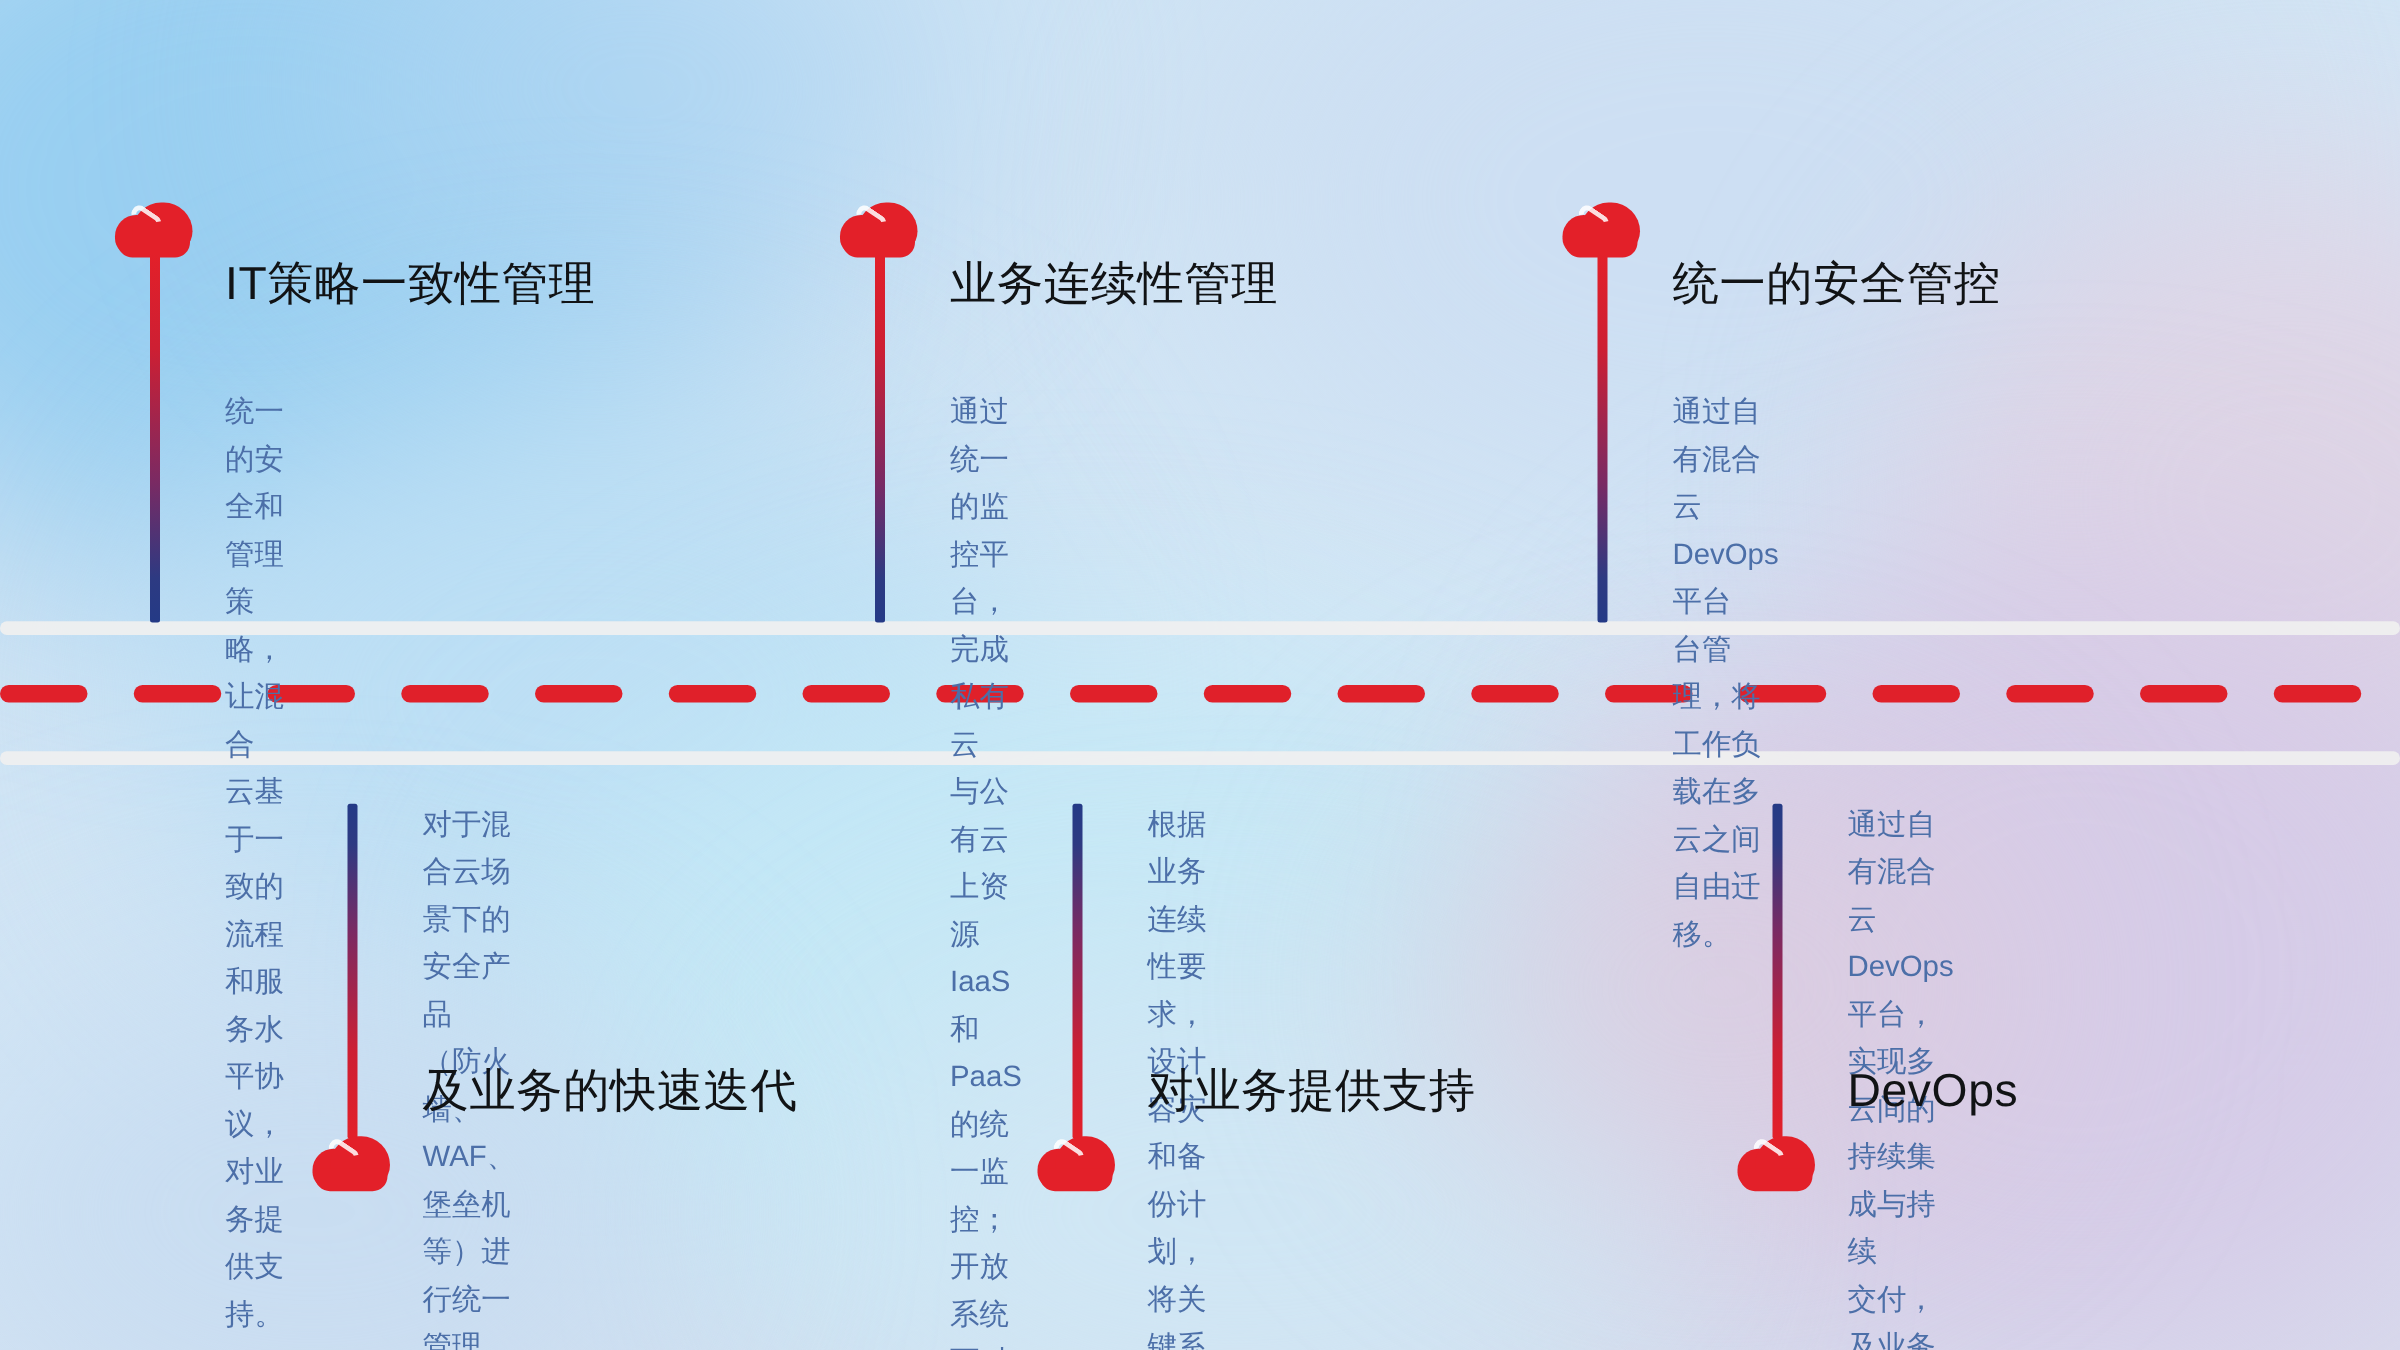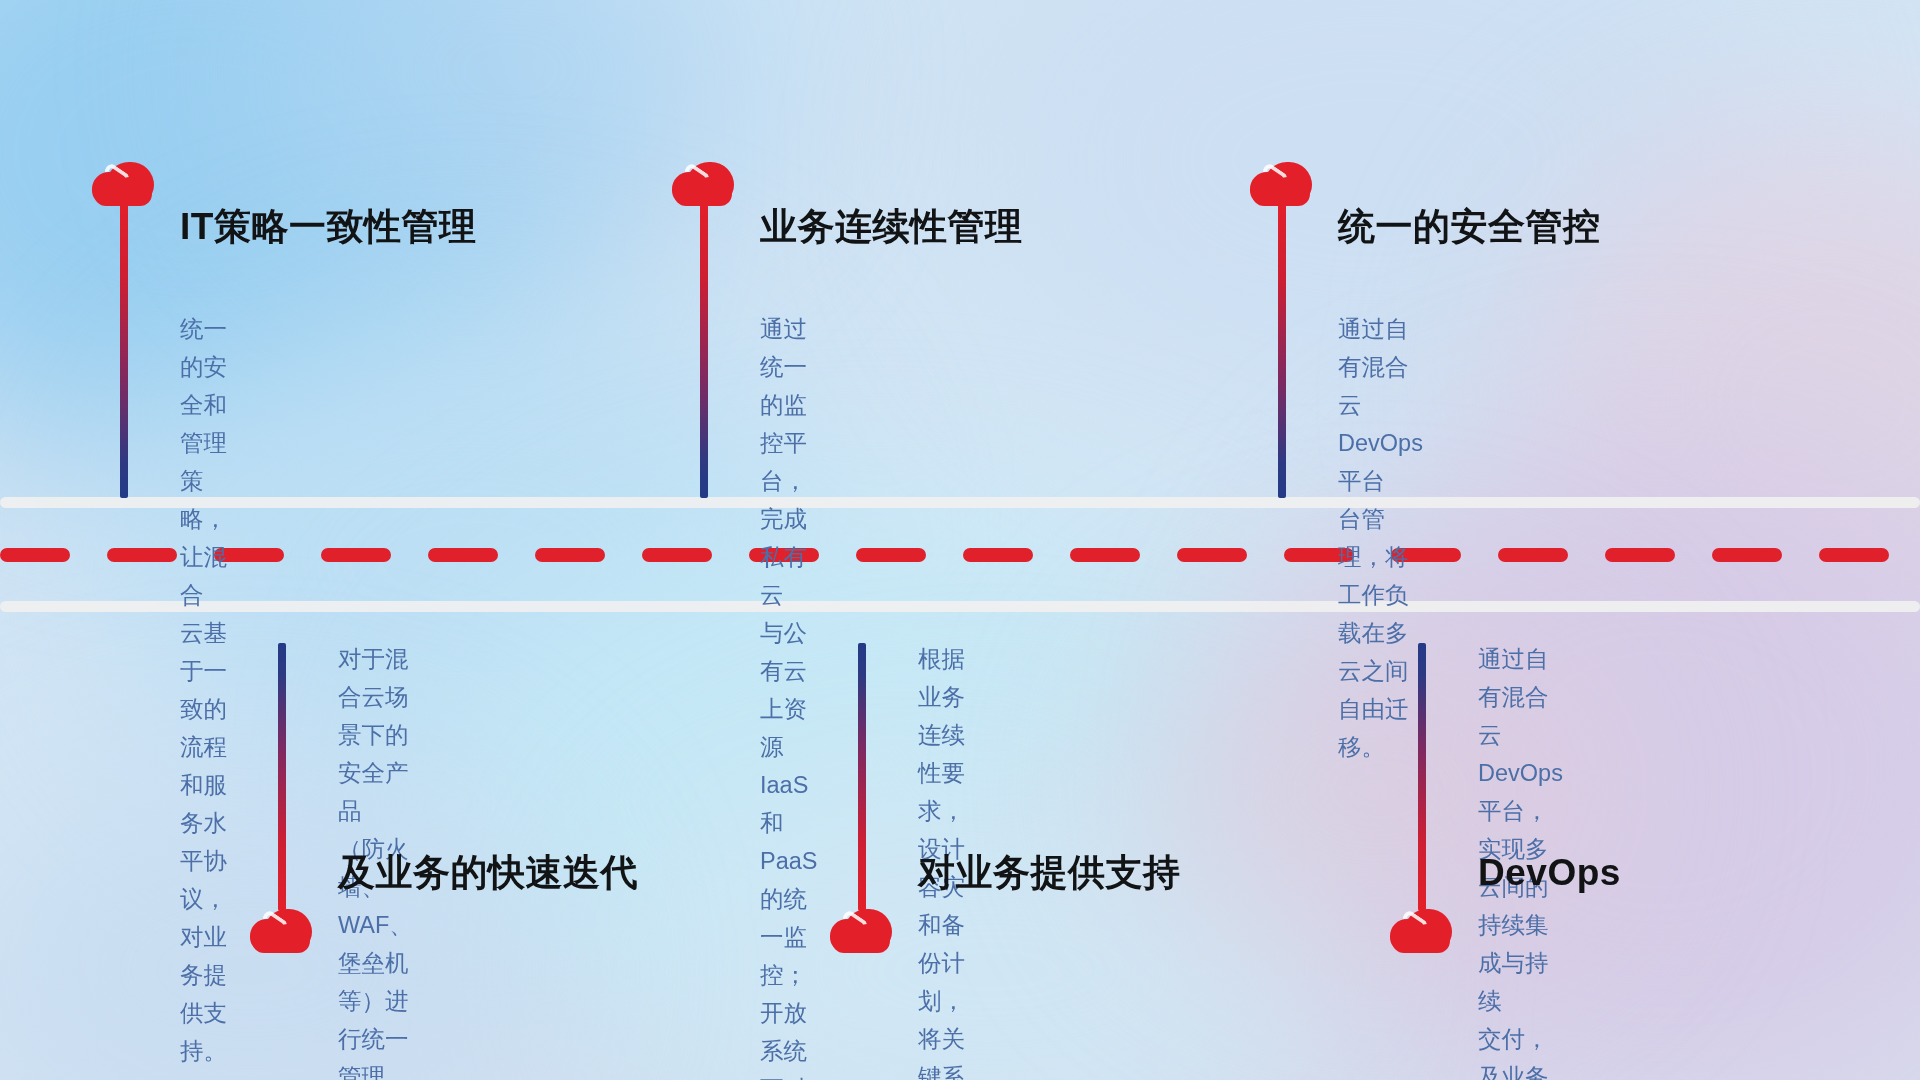--- a/index.html
+++ b/index.html
@@ -44,21 +44,21 @@
   .cloud .small{position:absolute;left:0px;top:12px;width:34px;height:32px;border-radius:18px 18px 14px 14px;background:#e32029;}
   .cloud .base{position:absolute;left:2px;bottom:0;width:58px;height:18px;border-radius:0 0 12px 12px;background:#e32029;}
   .cloud .gloss{position:absolute;left:12px;top:8px;width:26px;height:13px;border-radius:12px;
     border:4px solid rgba(255,255,255,.85);border-bottom-color:transparent;border-right-color:transparent;
     transform:rotate(34deg);box-sizing:border-box;}
 
   .stem{width:8px;border-radius:2px;}
   .stem-down{background:linear-gradient(180deg,#e32029 0%,#cd1f33 26%,#7a2a63 62%,#2d3a82 88%,#243a86 100%);}
   .stem-up{background:linear-gradient(0deg,#e32029 0%,#cd1f33 26%,#7a2a63 62%,#2d3a82 88%,#243a86 100%);}
 
-  .title{font-size:37px;font-weight:700;color:#111315;letter-spacing:.5px;white-space:nowrap;line-height:1;}
+  .title{font-size:37px;font-weight:400;color:#111315;letter-spacing:.5px;white-space:nowrap;line-height:1;}
   .body{font-size:23.5px;line-height:38px;color:#4c6fa8;font-weight:400;white-space:pre-line;}
 
   
   .top .cloud{position:absolute;top:0;left:0;}
   .top .stem{position:absolute;left:28px;top:42px;height:296px;}
   .top .title{position:absolute;left:88px;top:48px;}
   .top .body{position:absolute;left:88px;top:150px;}
 
   
   .bot .cloud{position:absolute;bottom:0;left:0;}

